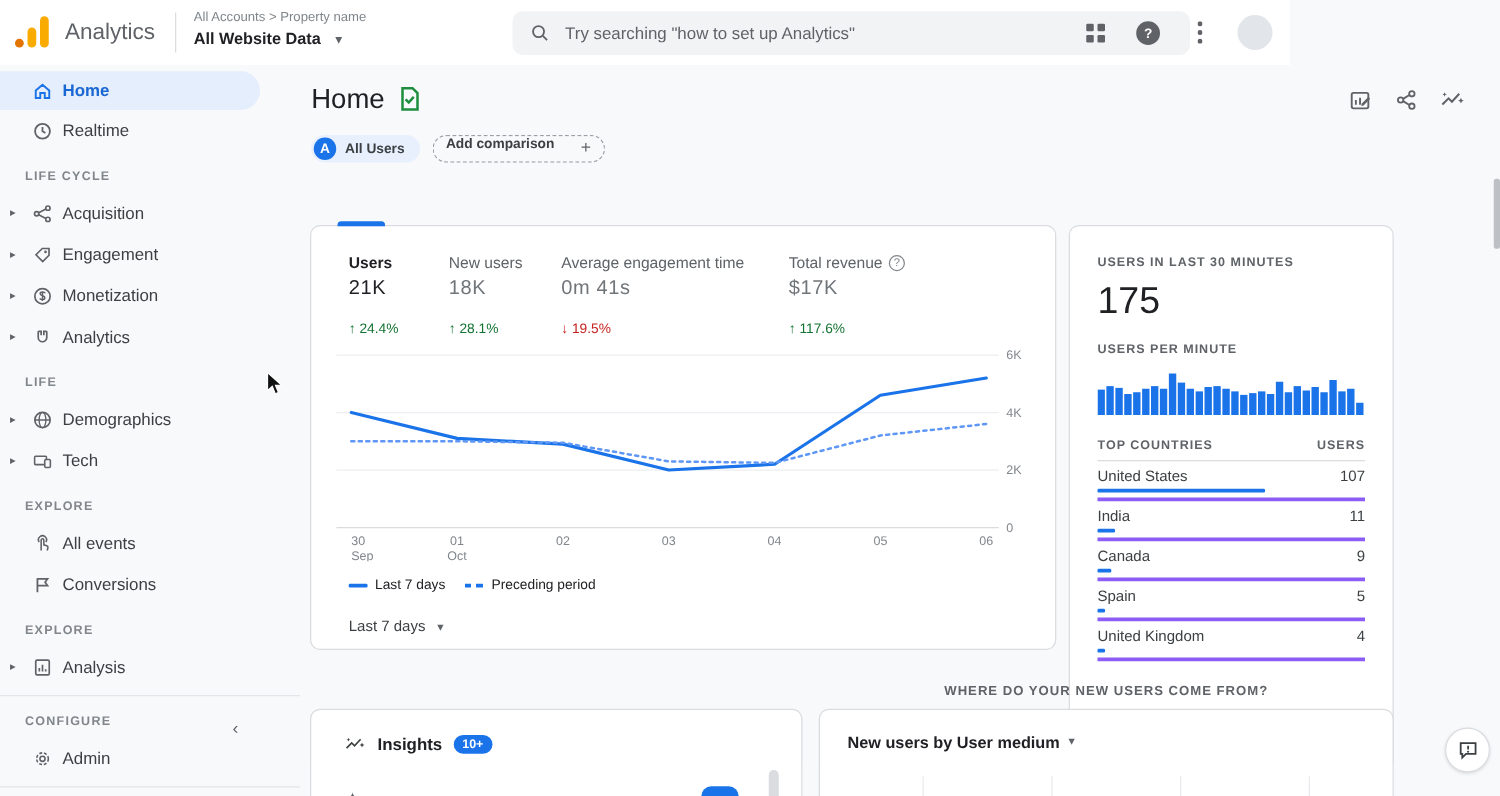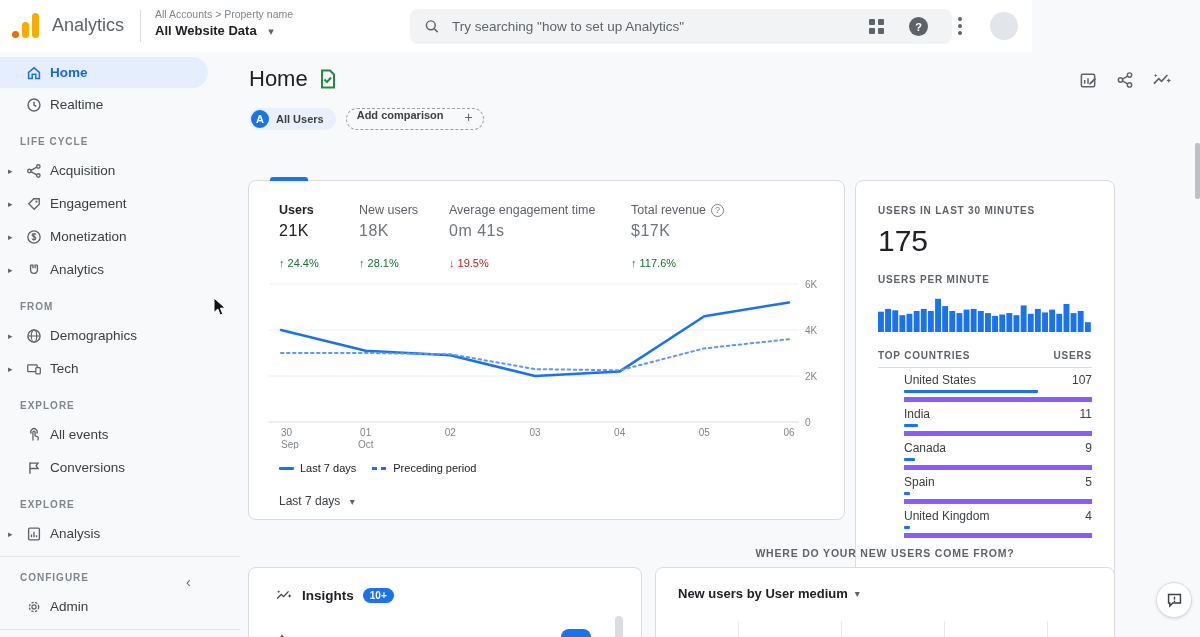--- a/index.html
+++ b/index.html
@@ -68,21 +68,21 @@
   .swatch-dashed { width:15px; height:3px; background:repeating-linear-gradient(90deg,#1a73e8 0 5px,transparent 5px 9px); }
   .range-selector { position:absolute; left:30px; top:313px; font-size:12px; color:#3c4043; cursor:pointer; }
   .range-selector .caret { font-size:10px; color:#5f6368; margin-left:6px; }
 
   
   .card-rt { left:855px; top:180px; width:260px; height:437px; padding:24px 22px 0 22px; }
   .rt-label { font-size:10px; letter-spacing:0.8px; font-weight:bold; color:#5f6368; }
   .rt-value { font-size:30px; color:#202124; margin:8px 0 16px 0; }
   .rt-bars { margin:10px 0 14px 0; }
   .rt-table-head { display:flex; justify-content:space-between; padding-bottom:6px; border-bottom:1px solid #dadce0; }
-  .country-row { border-bottom:5px solid #8b5cf6; padding:5px 0 4px 0;margin-left:26px; }
+  .country-row { border-bottom:3px solid #8b5cf6; padding:5px 0 4px 0; }
   .country-line { display:flex; justify-content:space-between; font-size:12px; color:#3c4043; }
   .country-bar { height:3px; background:#1a73e8; border-radius:1px; margin-top:3px; }
   .rt-link { position:absolute; right:22px; bottom:16px; color:#1a73e8; font-size:13px; font-weight:bold; display:flex; align-items:center; gap:8px; cursor:pointer; }
 
   
   .section-caption { position:absolute; left:655px; top:547px; width:460px; text-align:center; font-size:10.5px; letter-spacing:0.8px; font-weight:bold; color:#5f6368; }
   .card-insights { left:248px; top:567px; width:394px; height:90px; overflow:hidden; }
   .insights-head { display:flex; align-items:center; gap:9px; padding:20px 0 0 26px; }
   .insights-title { font-size:13.5px; font-weight:bold; color:#202124; }
   .insights-badge { background:#1a73e8; color:#fff; font-size:10px; font-weight:bold; border-radius:9px; padding:2px 7px; }
@@ -212,21 +212,21 @@
     </div>
     <div class="nav-item">
       <span class="expander">▸</span>
       <span class="nav-icon">
         <svg width="18" height="18" viewBox="0 0 20 20">
           <path d="M6.2 4.5 V10 a3.8 3.8 0 0 0 7.6 0 V4.5 M6.2 4.5 H8.8 V8 M13.8 4.5 H11.2 V8" fill="none" stroke="#5f6368" stroke-width="1.5"></path>
         </svg>
       </span>
       <span class="nav-label">Analytics</span>
     </div>
-    <div class="nav-section-label">FROM</div>
+    <div class="nav-section-label">LIFE</div>
     <div class="nav-item">
       <span class="expander">▸</span>
       <span class="nav-icon">
         <svg width="18" height="18" viewBox="0 0 20 20">
           <circle cx="10" cy="10" r="6.8" fill="none" stroke="#5f6368" stroke-width="1.5"></circle>
           <ellipse cx="10" cy="10" rx="3" ry="6.8" fill="none" stroke="#5f6368" stroke-width="1.2"></ellipse>
           <path d="M3.4 10 H16.6" stroke="#5f6368" stroke-width="1.2"></path>
         </svg>
       </span>
       <span class="nav-label">Demographics</span>

